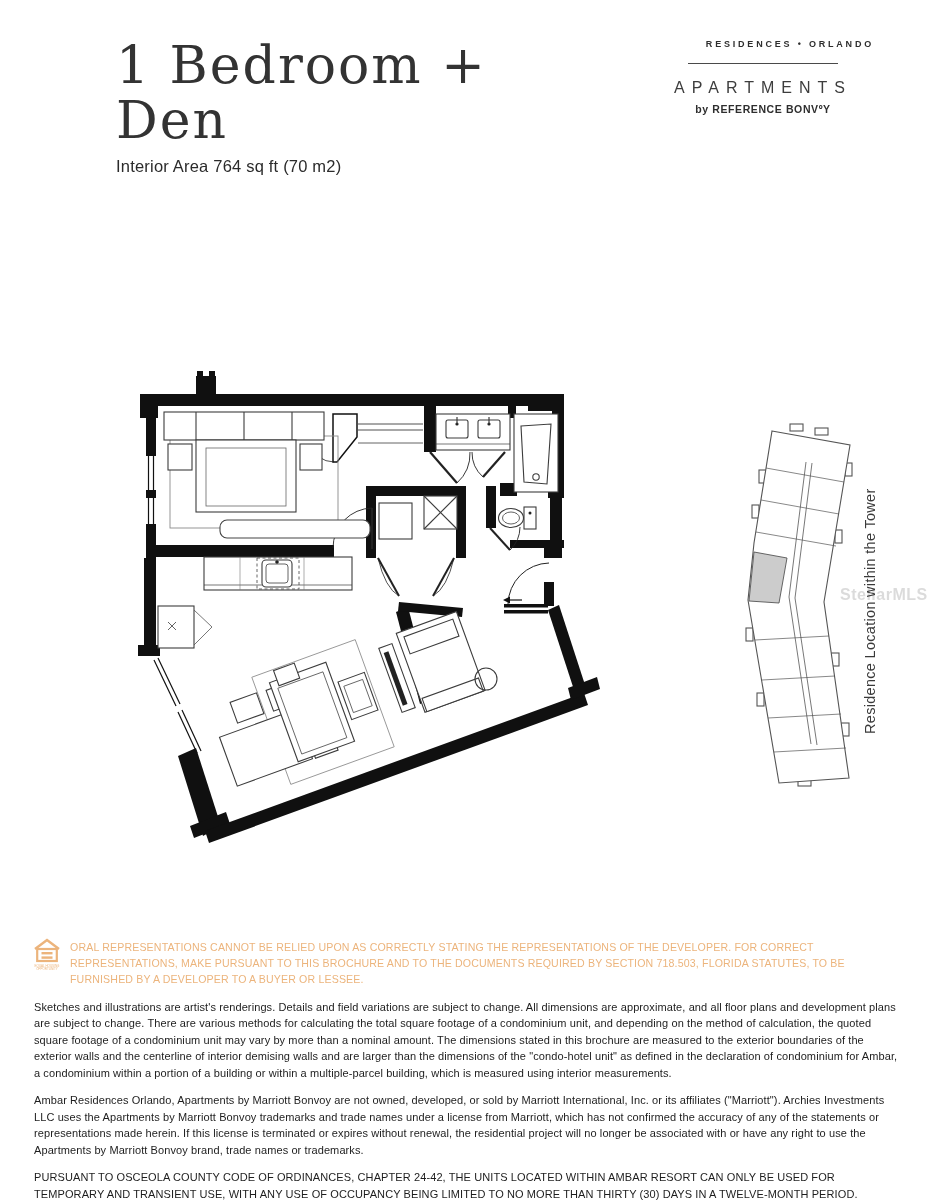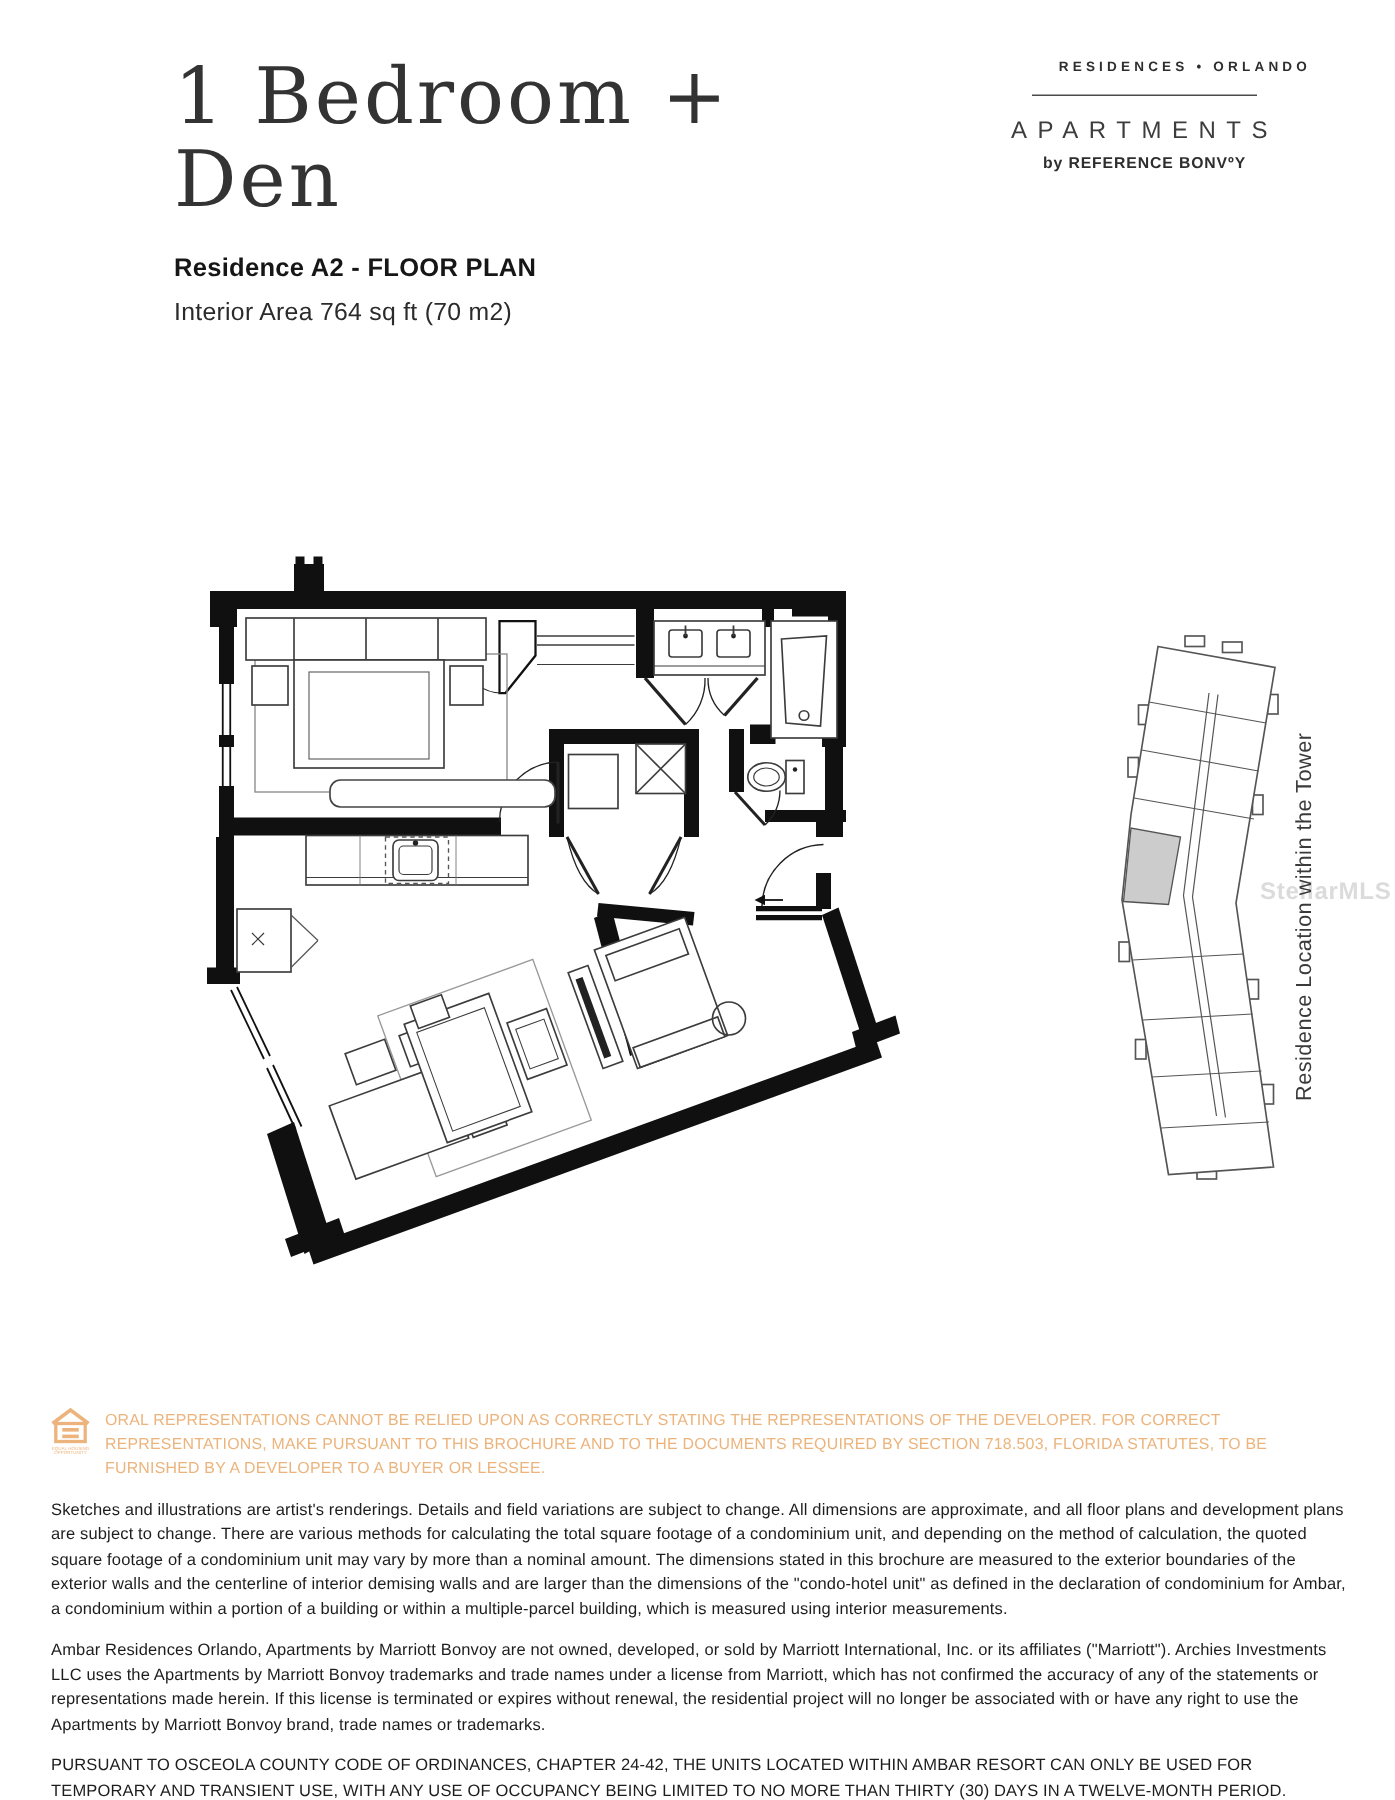--- a/index.html
+++ b/index.html
@@ -39,21 +39,20 @@
   .legal p.black{font-size:11px;line-height:1.5;color:#1d1d1d;margin:11px 0 0 0;letter-spacing:.1px;}
   .eh-icon{flex:0 0 26px;}
 </style>
 </head>
 <body>
 
 <div class="page">
 
   <div class="header-left">
     <h1 class="main-title">1 Bedroom + Den</h1>
-    <div class="plan-label">Residence A2 - FLOOR PLAN</div>
     <div class="info-line">Interior Area 764 sq ft (70 m2)</div>
   </div>
 
   <div class="brand">
     <div class="brand-sub">RESIDENCES • ORLANDO</div>
     <hr class="brand-divider">
     <div class="brand-apartments">APARTMENTS</div>
     <div class="brand-byline">by REFERENCE BONVºY</div>
   </div>
 

